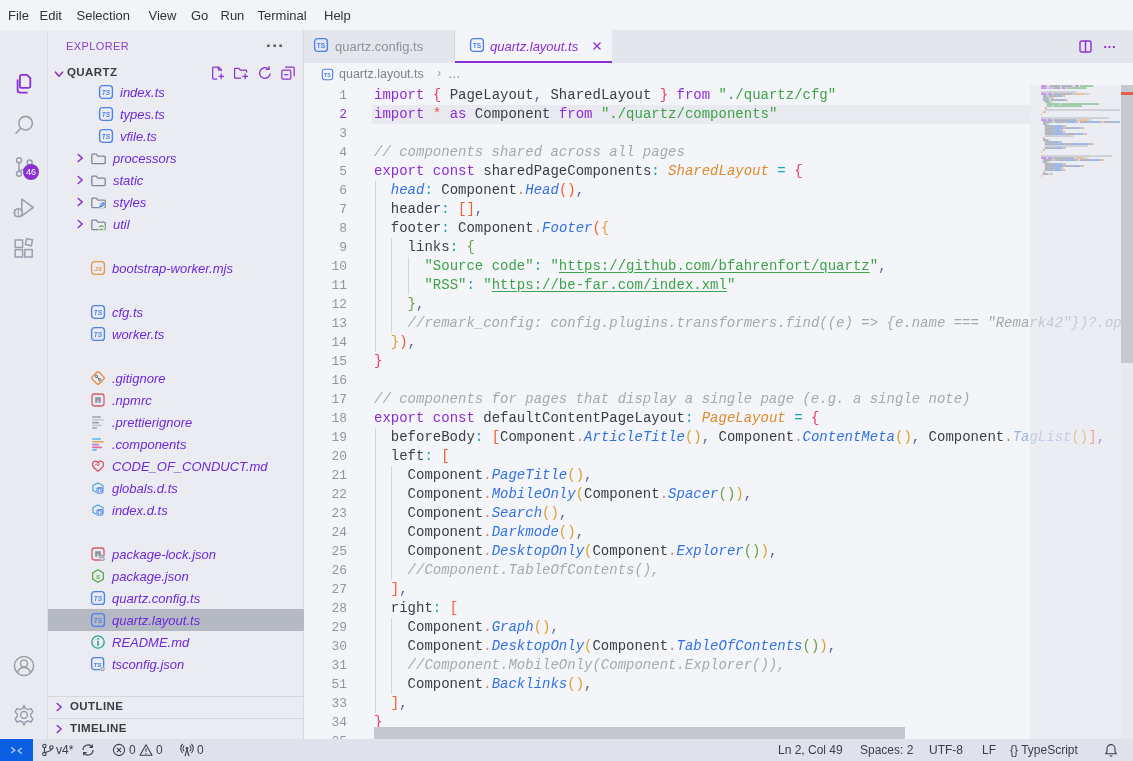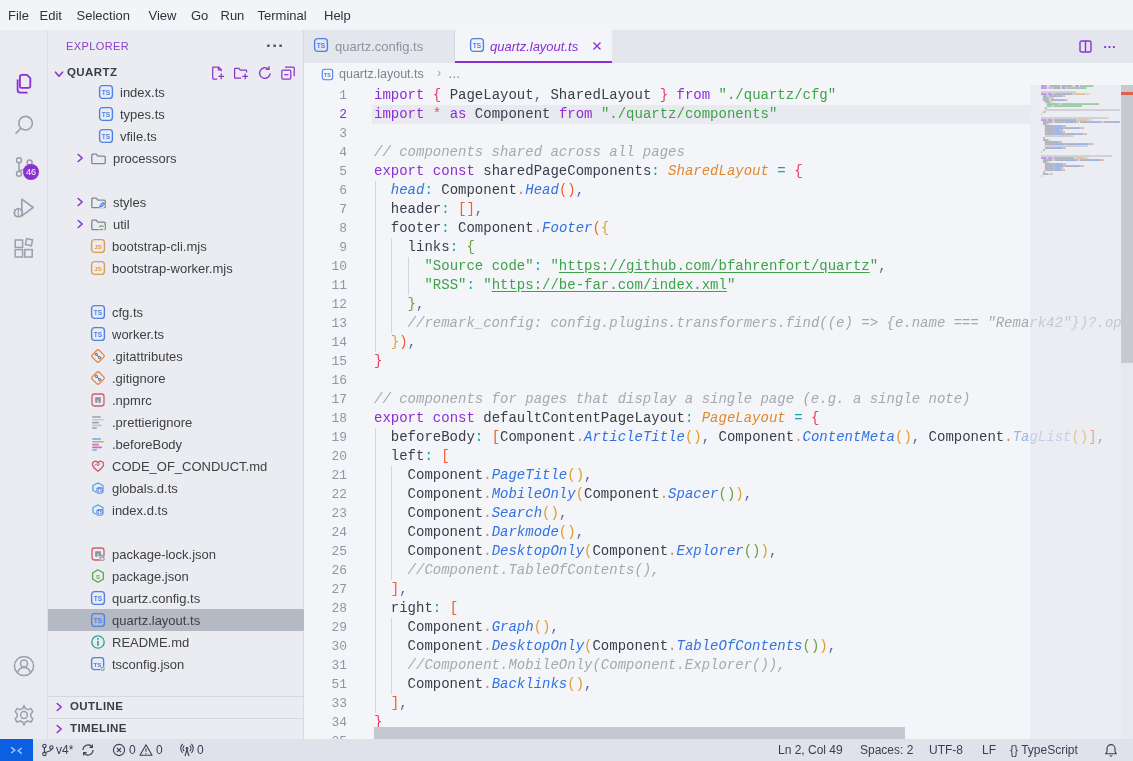--- a/index.html
+++ b/index.html
@@ -5,21 +5,21 @@
 * { margin:0; padding:0; box-sizing:border-box; }
 html,body { width:1133px; height:761px; }
 body { position:relative; background:#f4f5f8; font-family:"Liberation Sans", sans-serif; overflow:hidden; color:#3a3e4a; }
 
 #menubar { position:absolute; left:0; top:0; width:1133px; height:30px; background:#f3f4f8; font-size:13px; color:#2e323c; }
 #menubar span { position:absolute; top:8px; }
 
 #actbar { position:absolute; left:0; top:30px; width:48px; height:709px; background:#e9ebf1; border-right:1px solid #dddfe7; }
 
 #sidebar { position:absolute; left:48px; top:30px; width:256px; height:709px; background:#eaecf2; border-right:1px solid #d8dae1; }
-.row { position:absolute; left:0; width:256px; height:22px; font-size:13px; color:#404040; }
+.row { position:absolute; left:0; width:256px; height:22px; font-size:13px; color:#6d28d9;font-style:italic; }
 .row .lbl { position:absolute; top:3.5px; white-space:nowrap; }
 
 #tabbar { position:absolute; left:304px; top:30px; width:829px; height:33px; background:#e4e6ed; }
 #tab1 { position:absolute; left:0; top:0; width:151px; height:33px; border-right:1px solid #d6d8e0; }
 #tab2 { position:absolute; left:151px; top:0; width:157px; height:33px; background:#f4f5f8; border-bottom:2.5px solid #8b2fd6; }
 .tabtxt { position:absolute; top:9px; font-size:13px; white-space:nowrap; }
 
 #crumb { position:absolute; left:304px; top:63px; width:829px; height:22px; background:#f4f5f8; font-size:12.5px; color:#7e828e; }
 
 #editor { position:absolute; left:304px; top:85px; width:829px; height:654px; background:#f4f5f8; overflow:hidden; }
@@ -148,20 +148,29 @@
     </div>
 <div class="row" style="top:117px;">
       <svg class="ic" style="left:26px;top:5px" width="12" height="12" viewBox="0 0 12 12">
         <path d="M4.2 2.5 L8.2 6 L4.2 9.5" fill="none" stroke="#8b35cc" stroke-width="1.6" stroke-linecap="round" stroke-linejoin="round"></path>
       </svg>
       <svg class="ic" style="left:42px;top:3px" width="16" height="16" viewBox="0 0 16 16">
         <path d="M1.8 4.2 h4.4 l1.6 1.9 h6.4 a1 1 0 0 1 1 1 v5.6 a1 1 0 0 1 -1 1 h-11.4 a1 1 0 0 1 -1 -1 v-7.5 a1 1 0 0 1 1 -1 z" fill="none" stroke="#81868f" stroke-width="1.3"></path>
       </svg>
       <span class="lbl" style="left:65px">processors</span>
     </div>
+<div class="row" style="top:139px;">
+      <svg class="ic" style="left:26px;top:5px" width="12" height="12" viewBox="0 0 12 12">
+        <path d="M4.2 2.5 L8.2 6 L4.2 9.5" fill="none" stroke="#8b35cc" stroke-width="1.6" stroke-linecap="round" stroke-linejoin="round"></path>
+      </svg>
+      <svg class="ic" style="left:42px;top:3px" width="16" height="16" viewBox="0 0 16 16">
+        <path d="M1.8 4.2 h4.4 l1.6 1.9 h6.4 a1 1 0 0 1 1 1 v5.6 a1 1 0 0 1 -1 1 h-11.4 a1 1 0 0 1 -1 -1 v-7.5 a1 1 0 0 1 1 -1 z" fill="none" stroke="#81868f" stroke-width="1.3"></path>
+      </svg>
+      <span class="lbl" style="left:65px">static</span>
+    </div>
 <div class="row" style="top:161px;">
       <svg class="ic" style="left:26px;top:5px" width="12" height="12" viewBox="0 0 12 12">
         <path d="M4.2 2.5 L8.2 6 L4.2 9.5" fill="none" stroke="#8b35cc" stroke-width="1.6" stroke-linecap="round" stroke-linejoin="round"></path>
       </svg>
       <svg class="ic" style="left:42px;top:3px" width="16" height="16" viewBox="0 0 16 16">
         <path d="M1.8 4.2 h4.4 l1.6 1.9 h6.4 a1 1 0 0 1 1 1 v5.6 a1 1 0 0 1 -1 1 h-11.4 a1 1 0 0 1 -1 -1 v-7.5 a1 1 0 0 1 1 -1 z" fill="none" stroke="#81868f" stroke-width="1.3"></path>
         <circle cx="11.5" cy="11.5" r="3" fill="#eaecf2"></circle>
         <path d="M9.8 13 l0.6-2 2.5-2.5 1.4 1.4-2.5 2.5 z" fill="none" stroke="#4f82e8" stroke-width="1.1"></path>
       </svg>
       <span class="lbl" style="left:65px">styles</span>
@@ -170,56 +179,40 @@
       <svg class="ic" style="left:26px;top:5px" width="12" height="12" viewBox="0 0 12 12">
         <path d="M4.2 2.5 L8.2 6 L4.2 9.5" fill="none" stroke="#8b35cc" stroke-width="1.6" stroke-linecap="round" stroke-linejoin="round"></path>
       </svg>
       <svg class="ic" style="left:42px;top:3px" width="16" height="16" viewBox="0 0 16 16">
         <path d="M1.8 4.2 h4.4 l1.6 1.9 h6.4 a1 1 0 0 1 1 1 v5.6 a1 1 0 0 1 -1 1 h-11.4 a1 1 0 0 1 -1 -1 v-7.5 a1 1 0 0 1 1 -1 z" fill="none" stroke="#81868f" stroke-width="1.3"></path>
         <circle cx="11.5" cy="11.8" r="3.2" fill="#eaecf2"></circle>
         <path d="M9.6 12.9 c1.2 0.8 2.6 0.8 3.6 0 m-3.8-1.8 a2.2 2.2 0 0 1 4 0" fill="none" stroke="#5aa84e" stroke-width="1.2"></path>
       </svg>
       <span class="lbl" style="left:65px">util</span>
     </div>
-<div class="row" style="top:205px;">
+<div class="row" style="top:227px;">
       <svg class="ic" style="left:42px;top:3px" width="16" height="16" viewBox="0 0 16 16">
         <rect x="1.6" y="1.6" width="12.8" height="12.8" rx="3" fill="none" stroke="#e09a4e" stroke-width="1.4"></rect>
         <text x="8" y="11.2" font-family="Liberation Sans" font-size="6.2" font-weight="bold" fill="#e09a4e" text-anchor="middle">JS</text>
       </svg>
-      <span class="lbl" style="left:64px">bootstrap-cli.mjs</span>
-    </div>
-<div class="row" style="top:227px;">
-      <svg class="ic" style="left:42px;top:3px" width="16" height="16" viewBox="0 0 16 16">
-        <rect x="1.6" y="1.6" width="12.8" height="12.8" rx="3" fill="none" stroke="#e09a4e" stroke-width="1.4"></rect>
-        <text x="8" y="11.2" font-family="Liberation Sans" font-size="6.2" font-weight="bold" fill="#e09a4e" text-anchor="middle">JS</text>
-      </svg>
       <span class="lbl" style="left:64px">bootstrap-worker.mjs</span>
     </div>
 <div class="row" style="top:271px;">
       <svg class="ic" style="left:42px;top:3px" width="16" height="16" viewBox="0 0 16 16">
         <rect x="1.6" y="1.6" width="12.8" height="12.8" rx="3" fill="none" stroke="#4f82e8" stroke-width="1.4"></rect>
         <text x="8" y="11.2" font-family="Liberation Sans" font-size="6.6" font-weight="bold" fill="#4f82e8" text-anchor="middle">TS</text>
       </svg>
       <span class="lbl" style="left:64px">cfg.ts</span>
     </div>
 <div class="row" style="top:293px;">
       <svg class="ic" style="left:42px;top:3px" width="16" height="16" viewBox="0 0 16 16">
         <rect x="1.6" y="1.6" width="12.8" height="12.8" rx="3" fill="none" stroke="#4f82e8" stroke-width="1.4"></rect>
         <text x="8" y="11.2" font-family="Liberation Sans" font-size="6.6" font-weight="bold" fill="#4f82e8" text-anchor="middle">TS</text>
       </svg>
       <span class="lbl" style="left:64px">worker.ts</span>
-    </div>
-<div class="row" style="top:315px;">
-      <svg class="ic" style="left:42px;top:3px" width="16" height="16" viewBox="0 0 16 16">
-        <rect x="3.1" y="3.1" width="9.8" height="9.8" rx="1.6" fill="none" stroke="#e8833f" stroke-width="1.3" transform="rotate(45 8 8)"></rect>
-        <circle cx="6.3" cy="6.3" r="1.1" fill="none" stroke="#5a5f6b" stroke-width="1"></circle>
-        <circle cx="9.7" cy="9.7" r="1.1" fill="none" stroke="#5a5f6b" stroke-width="1"></circle>
-        <path d="M7 7 l2 2" stroke="#5a5f6b" stroke-width="1"></path>
-      </svg>
-      <span class="lbl" style="left:64px">.gitattributes</span>
     </div>
 <div class="row" style="top:337px;">
       <svg class="ic" style="left:42px;top:3px" width="16" height="16" viewBox="0 0 16 16">
         <rect x="3.1" y="3.1" width="9.8" height="9.8" rx="1.6" fill="none" stroke="#e8833f" stroke-width="1.3" transform="rotate(45 8 8)"></rect>
         <circle cx="6.3" cy="6.3" r="1.1" fill="none" stroke="#5a5f6b" stroke-width="1"></circle>
         <circle cx="9.7" cy="9.7" r="1.1" fill="none" stroke="#5a5f6b" stroke-width="1"></circle>
         <path d="M7 7 l2 2" stroke="#5a5f6b" stroke-width="1"></path>
       </svg>
       <span class="lbl" style="left:64px">.gitignore</span>
     </div>
@@ -241,21 +234,21 @@
       <span class="lbl" style="left:64px">.prettierignore</span>
     </div>
 <div class="row" style="top:403px;">
       <svg class="ic" style="left:42px;top:3px" width="16" height="16" viewBox="0 0 16 16">
         <rect x="2" y="2.2" width="9" height="1.6" rx="0.8" fill="#55b9e8"></rect>
         <rect x="2" y="5" width="12" height="1.6" rx="0.8" fill="#e8a04c"></rect>
         <rect x="2" y="7.8" width="7" height="1.6" rx="0.8" fill="#b07fd8"></rect>
         <rect x="2" y="10.6" width="10" height="1.6" rx="0.8" fill="#e06a9a"></rect>
         <rect x="2" y="13.2" width="5" height="1.6" rx="0.8" fill="#55b9e8"></rect>
       </svg>
-      <span class="lbl" style="left:64px">.beforeBody</span>
+      <span class="lbl" style="left:64px">.components</span>
     </div>
 <div class="row" style="top:425px;">
       <svg class="ic" style="left:42px;top:3px" width="16" height="16" viewBox="0 0 16 16">
         <path d="M8 13.2 C4.8 10.8 2.4 8.7 2.4 6.2 a2.9 2.9 0 0 1 5.6-1.1 a2.9 2.9 0 0 1 5.6 1.1 c0 2.5-2.4 4.6-5.6 7 z" fill="none" stroke="#d6566e" stroke-width="1.3"></path>
         <path d="M4.5 7.5 l2-1.5 1.5 2 2-2.5" fill="none" stroke="#d6566e" stroke-width="0.9"></path>
       </svg>
       <span class="lbl" style="left:64px">CODE_OF_CONDUCT.md</span>
     </div>
 <div class="row" style="top:447px;">
       <svg class="ic" style="left:42px;top:3px" width="16" height="16" viewBox="0 0 16 16">

